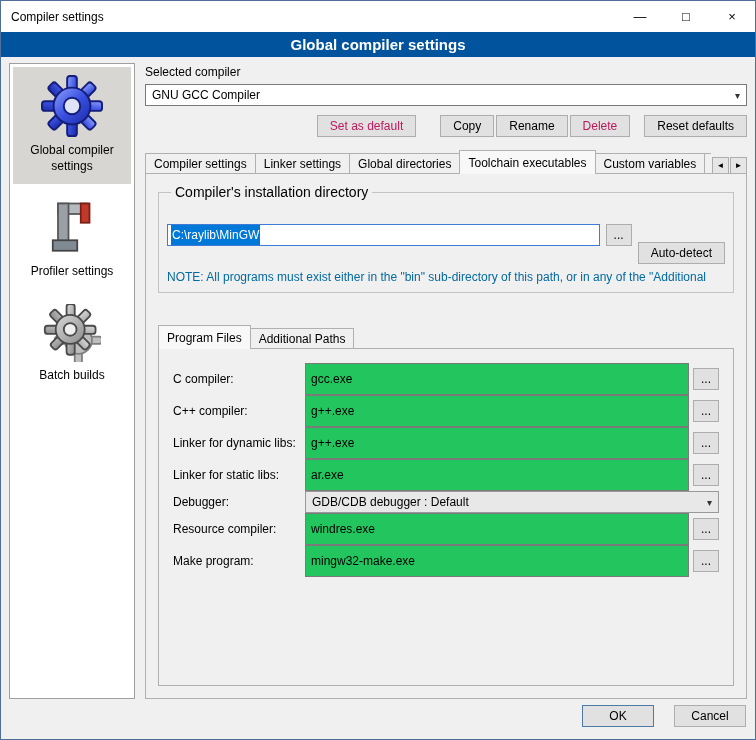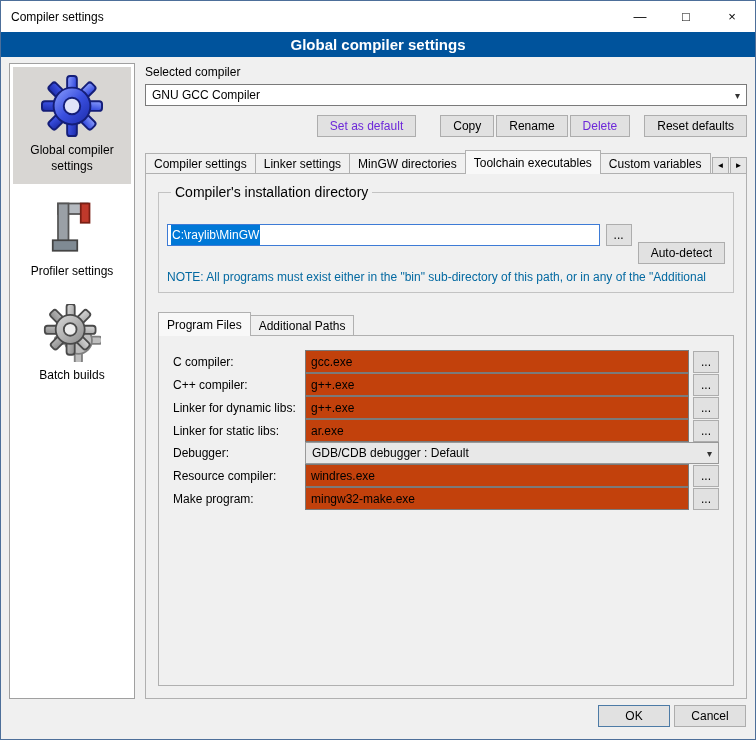--- a/index.html
+++ b/index.html
@@ -26,21 +26,21 @@
   .side-item.selected { background:#d8d6d3; }
   .side-label { margin-top:6px; line-height:1.3; }
 
   
   .main { flex:1; display:flex; flex-direction:column; min-width:0; }
   .section-label { margin-top:2px; }
   .combo { height:22px; margin-top:5px; border:1px solid #7a7a7a; background:#fff; display:flex; align-items:center; padding:0 6px; }
   .combo .chev { margin-left:auto; font-size:10px; color:#333; }
 
   .btn { height:22px; background:#e1e1e1; border:1px solid #adadad; display:inline-flex; align-items:center; justify-content:center; padding:0 12px; font-family:inherit; font-size:12px; white-space:nowrap; cursor:default; }
-  .btn.disabled { color:#6d28d9; }
+  .btn.disabled { color:#be185d; }
   .btn.default { border-color:#4d7ba6; }
   .btn-row { display:flex; justify-content:flex-end; margin-top:9px; align-items:center; }
   .btn-row .gap-lg { width:24px; } .btn-row .gap-sm { width:2px; } .btn-row .gap-md { width:14px; }
 
   
   .tabstrip { display:flex; align-items:flex-end; margin-top:13px; height:24px; }
   .tabstrip .tabs-scroller { flex:1; display:flex; align-items:flex-end; overflow:hidden; }
   .tab { height:21px; display:flex; align-items:center; padding:0 8px; border:1px solid #b0b0b0; border-bottom:none; background:#f0f0f0; white-space:nowrap; margin-right:-1px; }
   .tab.active { height:24px; background:#f8f8f8; position:relative; z-index:2; }
   .tab-arrow { width:17px; height:17px; border:1px solid #adadad; background:#e6e6e6; display:flex; align-items:center; justify-content:center; font-size:8px; margin-left:1px; }
@@ -51,32 +51,32 @@
   .groupbox { border:1px solid #c3c3c3; padding:6px 8px 8px; }
   .groupbox legend { padding:0 4px; margin-left:4px; font-size:14px; }
   .dir-row { display:flex; gap:6px; align-items:center; }
   .input-focused { flex:1; height:22px; border:1px solid #3d7bd6; background:#fff; display:flex; align-items:center; padding:0 3px; overflow:hidden; }
   .selection { background:#0078D7; color:#fff; padding:16px 1px; white-space:nowrap; }
   .browse-btn { width:26px; padding:0; flex:0 0 auto; }
   .autodetect-btn { flex:0 0 auto;margin-top:36px; }
   .note { margin-top:6px; color:#0369a1; white-space:nowrap; overflow:hidden; }
 
   
-  .subtabstrip { display:flex; align-items:flex-end; margin-top:19px; height:24px;text-align:center; }
+  .subtabstrip { display:flex; align-items:flex-end; margin-top:32px; height:24px;text-align:center; }
   .sub-panel { flex:1; border:1px solid #b0b0b0; margin-top:-1px; background:#f0f0f0; padding:14px 14px 10px; display:flex; flex-direction:column; min-height:0; }
 
   .field-row { display:flex; align-items:center; }
   .field-label { flex:0 0 132px; }
-  .field-input { flex:1; height:23px; border:1px solid #7a7a7a; background:#c2410c; display:flex; align-items:center; padding:0 5px; overflow:hidden; white-space:nowrap; }
+  .field-input { flex:1; height:32px; border:1px solid #7a7a7a; background:#22c55e; display:flex; align-items:center; padding:0 5px; overflow:hidden; white-space:nowrap; }
   .field-row .browse-btn { margin-left:4px; }
   .field-select { flex:1; height:22px; border:1px solid #999; background:#e8e8e8; display:flex; align-items:center; padding:0 6px; }
   .field-select .chev { margin-left:auto; font-size:10px; color:#333; }
 
   
-  .footer { flex:0 0 38px; display:flex; align-items:center; justify-content:flex-end; gap:4px; padding:0 9px 8px; }
+  .footer { flex:0 0 38px; display:flex; align-items:center; justify-content:flex-end; gap:20px; padding:0 9px 8px; }
   .footer .btn { min-width:72px; }
 </style>
 </head>
 <body>
 
 <div class="window">
 
   <div class="titlebar">
     <span class="titlebar-title">Compiler settings</span>
     <div class="titlebar-controls">
@@ -166,21 +166,21 @@
         <span class="gap-sm"></span>
         <span class="btn disabled">Delete</span>
         <span class="gap-md"></span>
         <span class="btn">Reset defaults</span>
       </div>
 
       <div class="tabstrip">
         <div class="tabs-scroller">
           <span class="tab">Compiler settings</span>
           <span class="tab">Linker settings</span>
-          <span class="tab">MinGW directories</span>
+          <span class="tab">Global directories</span>
           <span class="tab active">Toolchain executables</span>
           <span class="tab">Custom variables</span>
           <span class="tab">Buil</span>
         </div>
         <span class="tab-arrow">◄</span>
         <span class="tab-arrow">►</span>
       </div>
 
       <div class="tab-panel">
 

